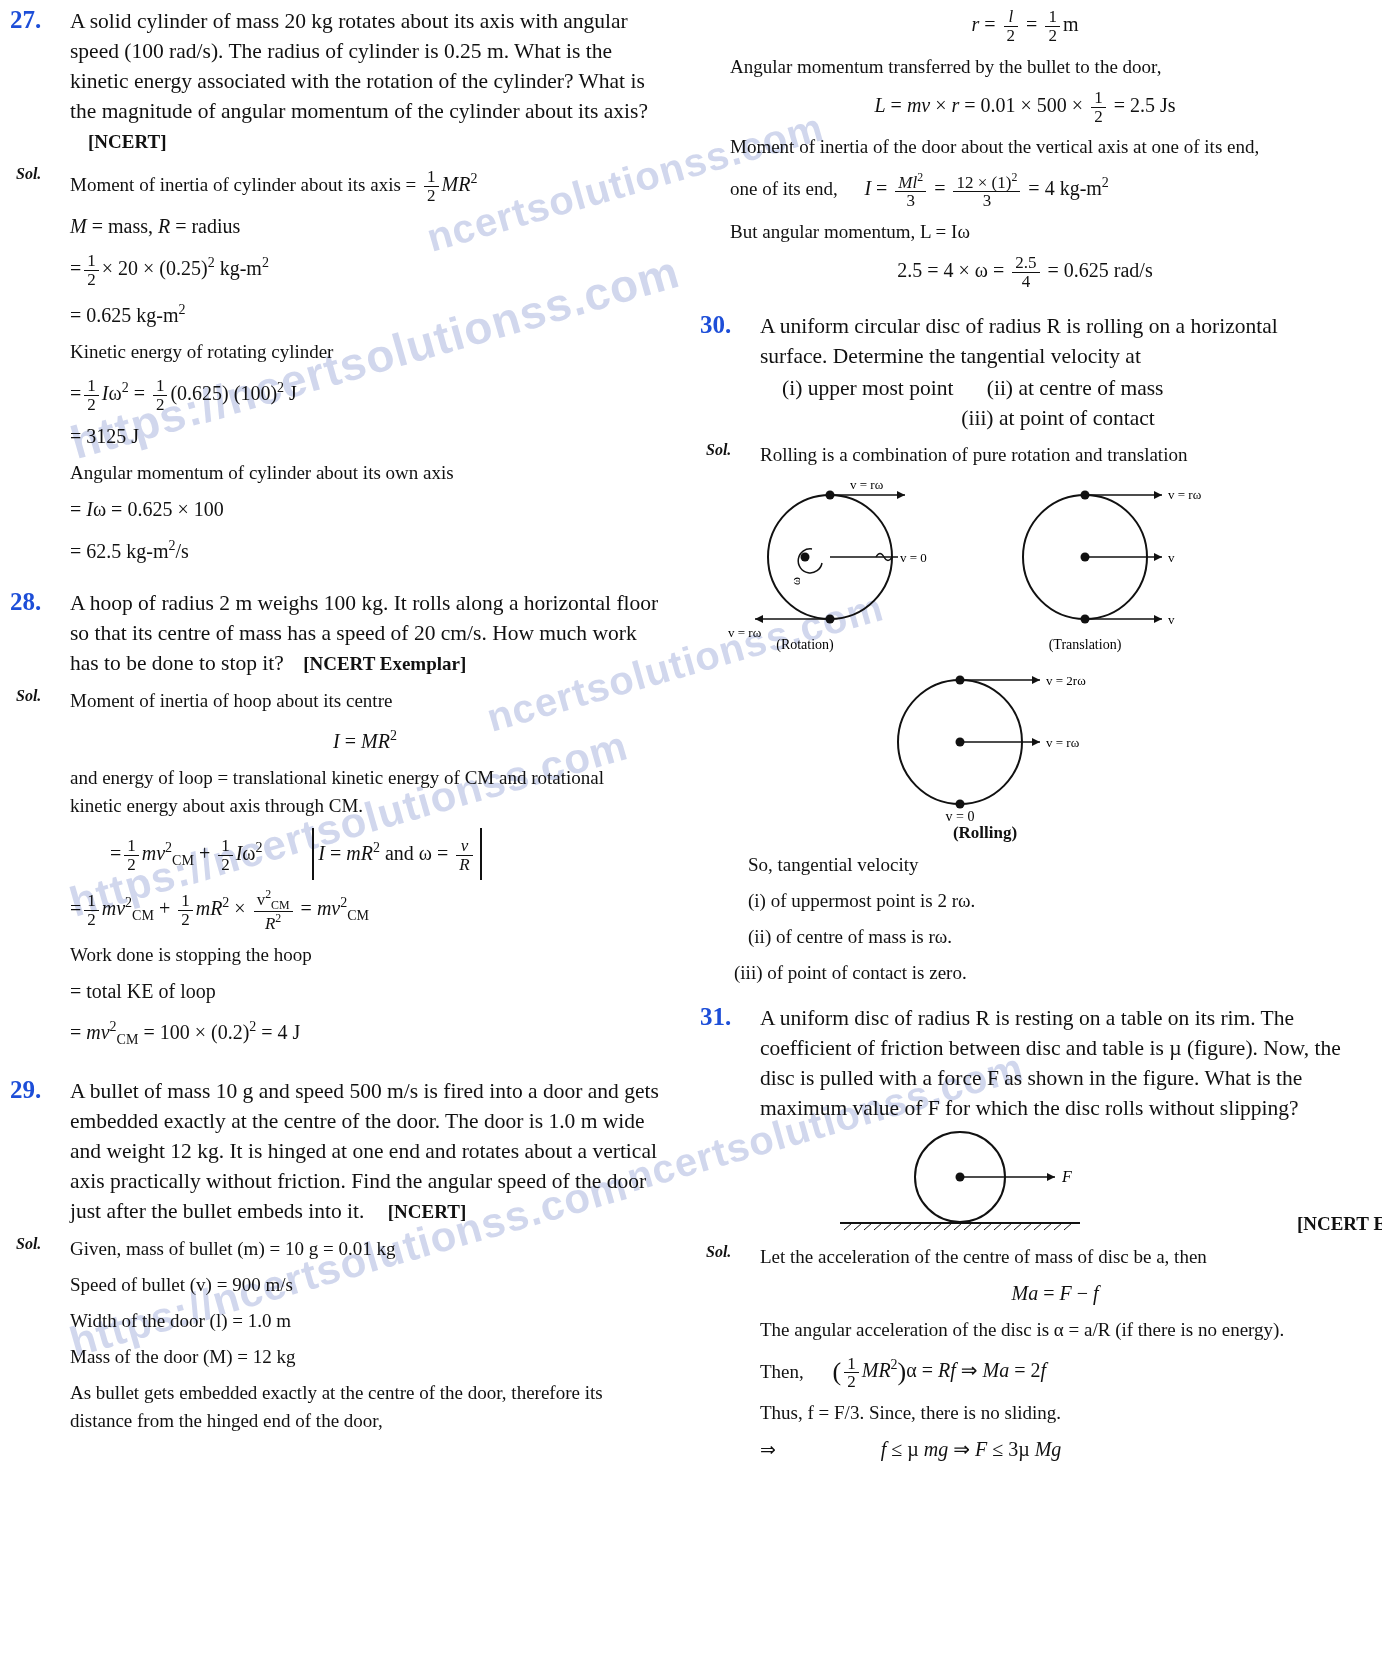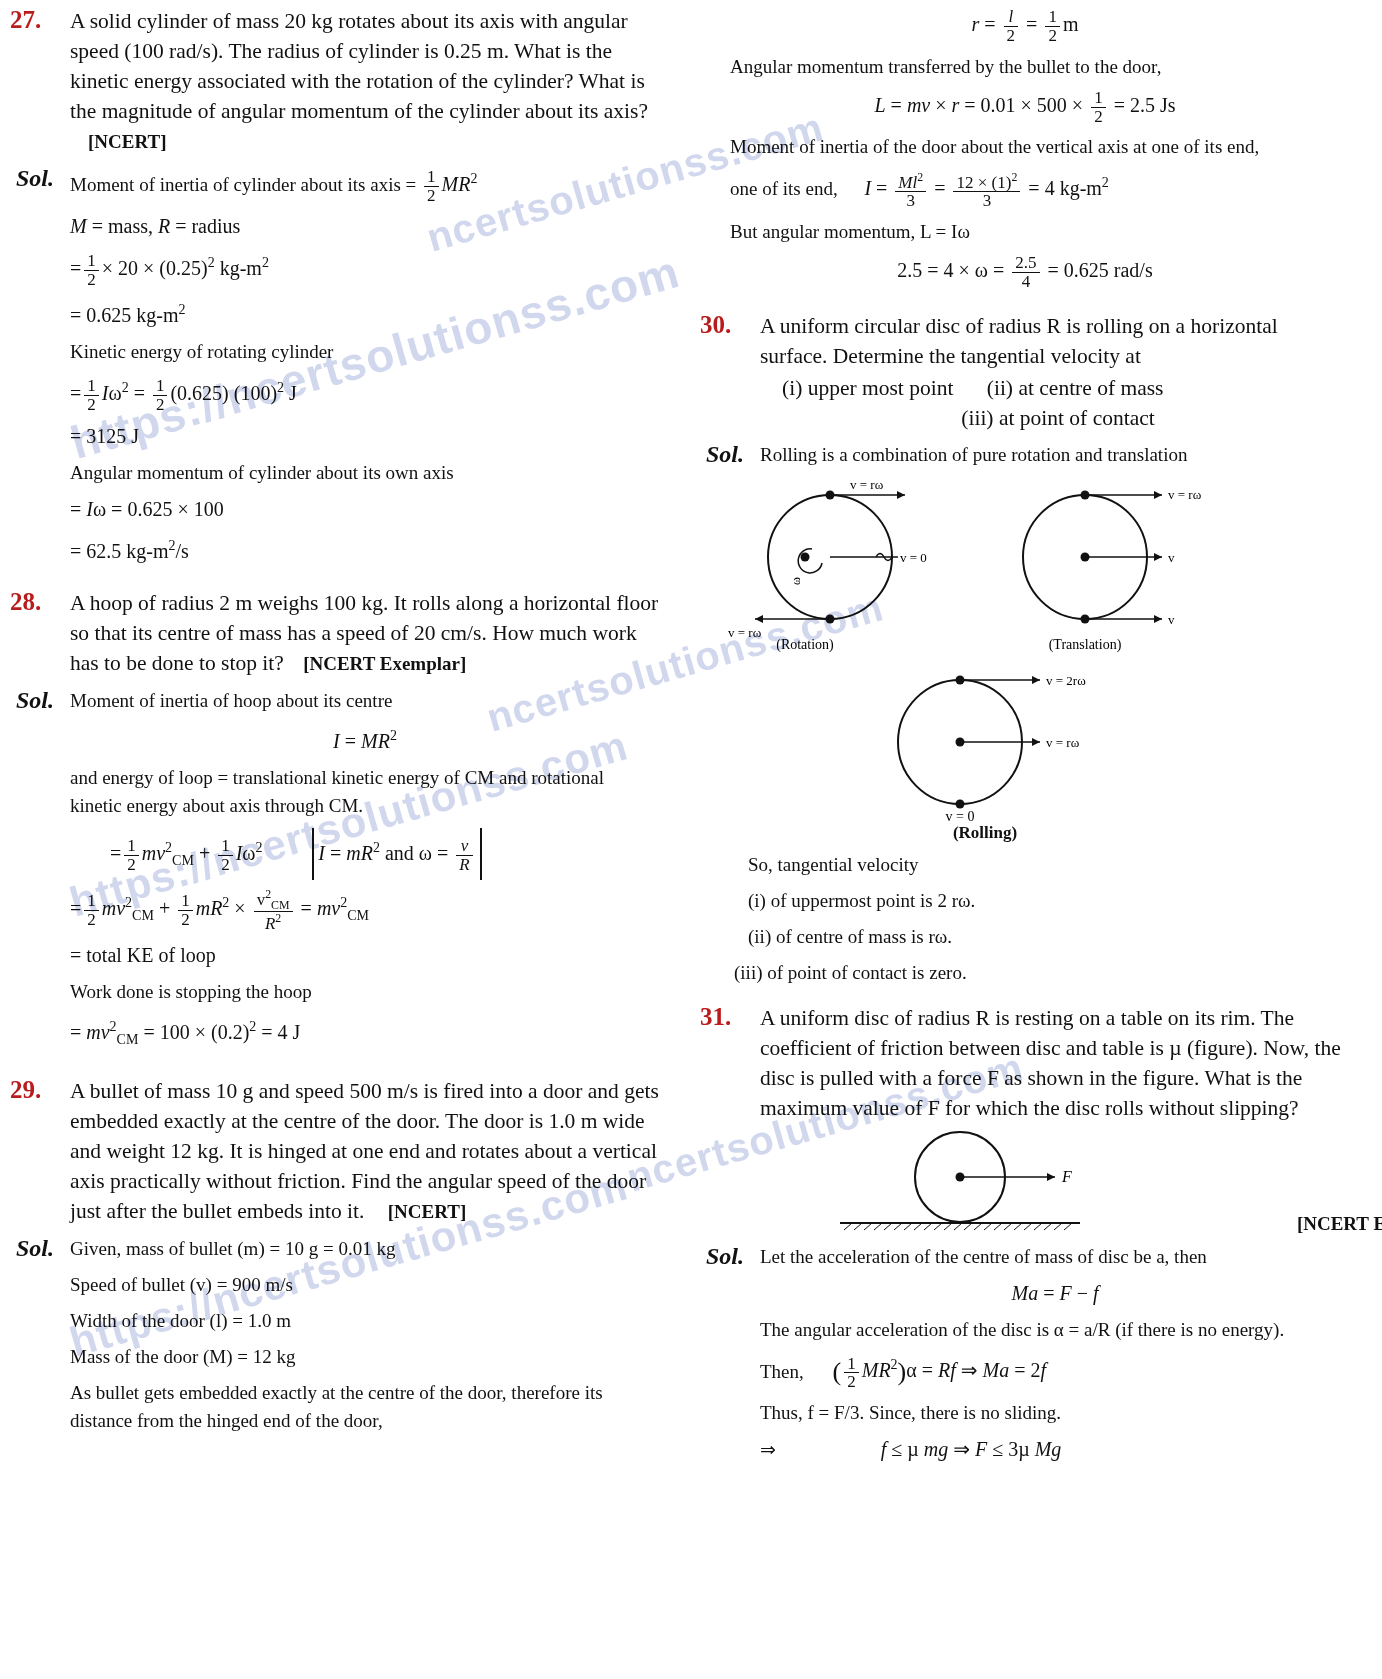--- a/index.html
+++ b/index.html
@@ -12,32 +12,32 @@
     overflow:hidden;
   }
   .page{position:relative;width:1382px;height:1679px;}
   .col{position:absolute;top:0;width:650px;}
   .col-left{left:10px;}
   .col-right{left:700px;}
 
   .qnum{
     font-family:"Liberation Serif", serif;
     font-weight:bold;
-    color:#b91c1c;
+    color:#1d4ed8;
     font-size:25px;
     position:absolute;
     left:0;
   }
   .qbody{
     margin-left:60px;
     font-size:21.5px;
     line-height:30px;
   }
   .sol-label{
-    font-weight:bold;font-style:italic;font-size:24px;
+    font-weight:bold;font-style:italic;font-size:16px;
     position:absolute;left:6px;
   }
   .sol-body{margin-left:60px;font-size:19px;line-height:28px;}
   .block{position:relative;margin-bottom:6px;}
   .center{text-align:center;}
   .indent1{margin-left:40px;}
   .indent2{margin-left:90px;}
   .indent3{margin-left:150px;}
   .right{text-align:right;}
   .tag{font-weight:bold;font-size:19px;}
@@ -151,24 +151,24 @@
         <div class="mathline">and energy of loop = translational kinetic energy of CM and rotational kinetic energy about axis through CM.</div>
         <div class="mathline" style="position:relative;">
           <span class="math indent1" style="display:inline-block;">=<span class="frac"><span class="num">1</span><span class="den">2</span></span><i>mv</i><sup>2</sup><sub>CM</sub> + <span class="frac"><span class="num">1</span><span class="den">2</span></span><i>I</i>ω<sup>2</sup></span>
           <span class="math" style="display:inline-block;margin-left:45px;border-left:2px solid #111;border-right:2px solid #111;padding:6px 4px;">
             <i>I</i> = <i>mR</i><sup>2</sup> and  ω = <span class="frac"><span class="num"><i>v</i></span><span class="den"><i>R</i></span></span>
           </span>
         </div>
         <div class="mathline indent2">
           <span class="math">=<span class="frac"><span class="num">1</span><span class="den">2</span></span><i>mv</i><sup>2</sup><sub>CM</sub> + <span class="frac"><span class="num">1</span><span class="den">2</span></span><i>mR</i><sup>2</sup> × <span class="frac"><span class="num">v<sup>2</sup><sub>CM</sub></span><span class="den"><i>R</i><sup>2</sup></span></span> = <i>mv</i><sup>2</sup><sub>CM</sub></span>
         </div>
+        <div class="mathline">Work done is stopping the hoop</div>
         <div class="mathline indent2">
           <span class="math">= total KE of loop</span>
         </div>
-        <div class="mathline">Work done is stopping the hoop</div>
         <div class="mathline indent2">
           <span class="math">= <i>mv</i><sup>2</sup><sub>CM</sub> = 100 × (0.2)<sup>2</sup> = 4 J</span>
         </div>
       </div>
     </div>
 
     <div class="block" style="margin-top:22px;">
       <span class="qnum">29.</span>
       <div class="qbody">
         <span>A bullet of mass 10 g and speed 500 m/s is fired into a door and gets embedded exactly at the centre of the door. The door is 1.0 m wide and weight 12 kg. It is hinged at one end and rotates about a vertical axis practically without friction. Find the angular speed of the door just after the bullet embeds into it.</span>

